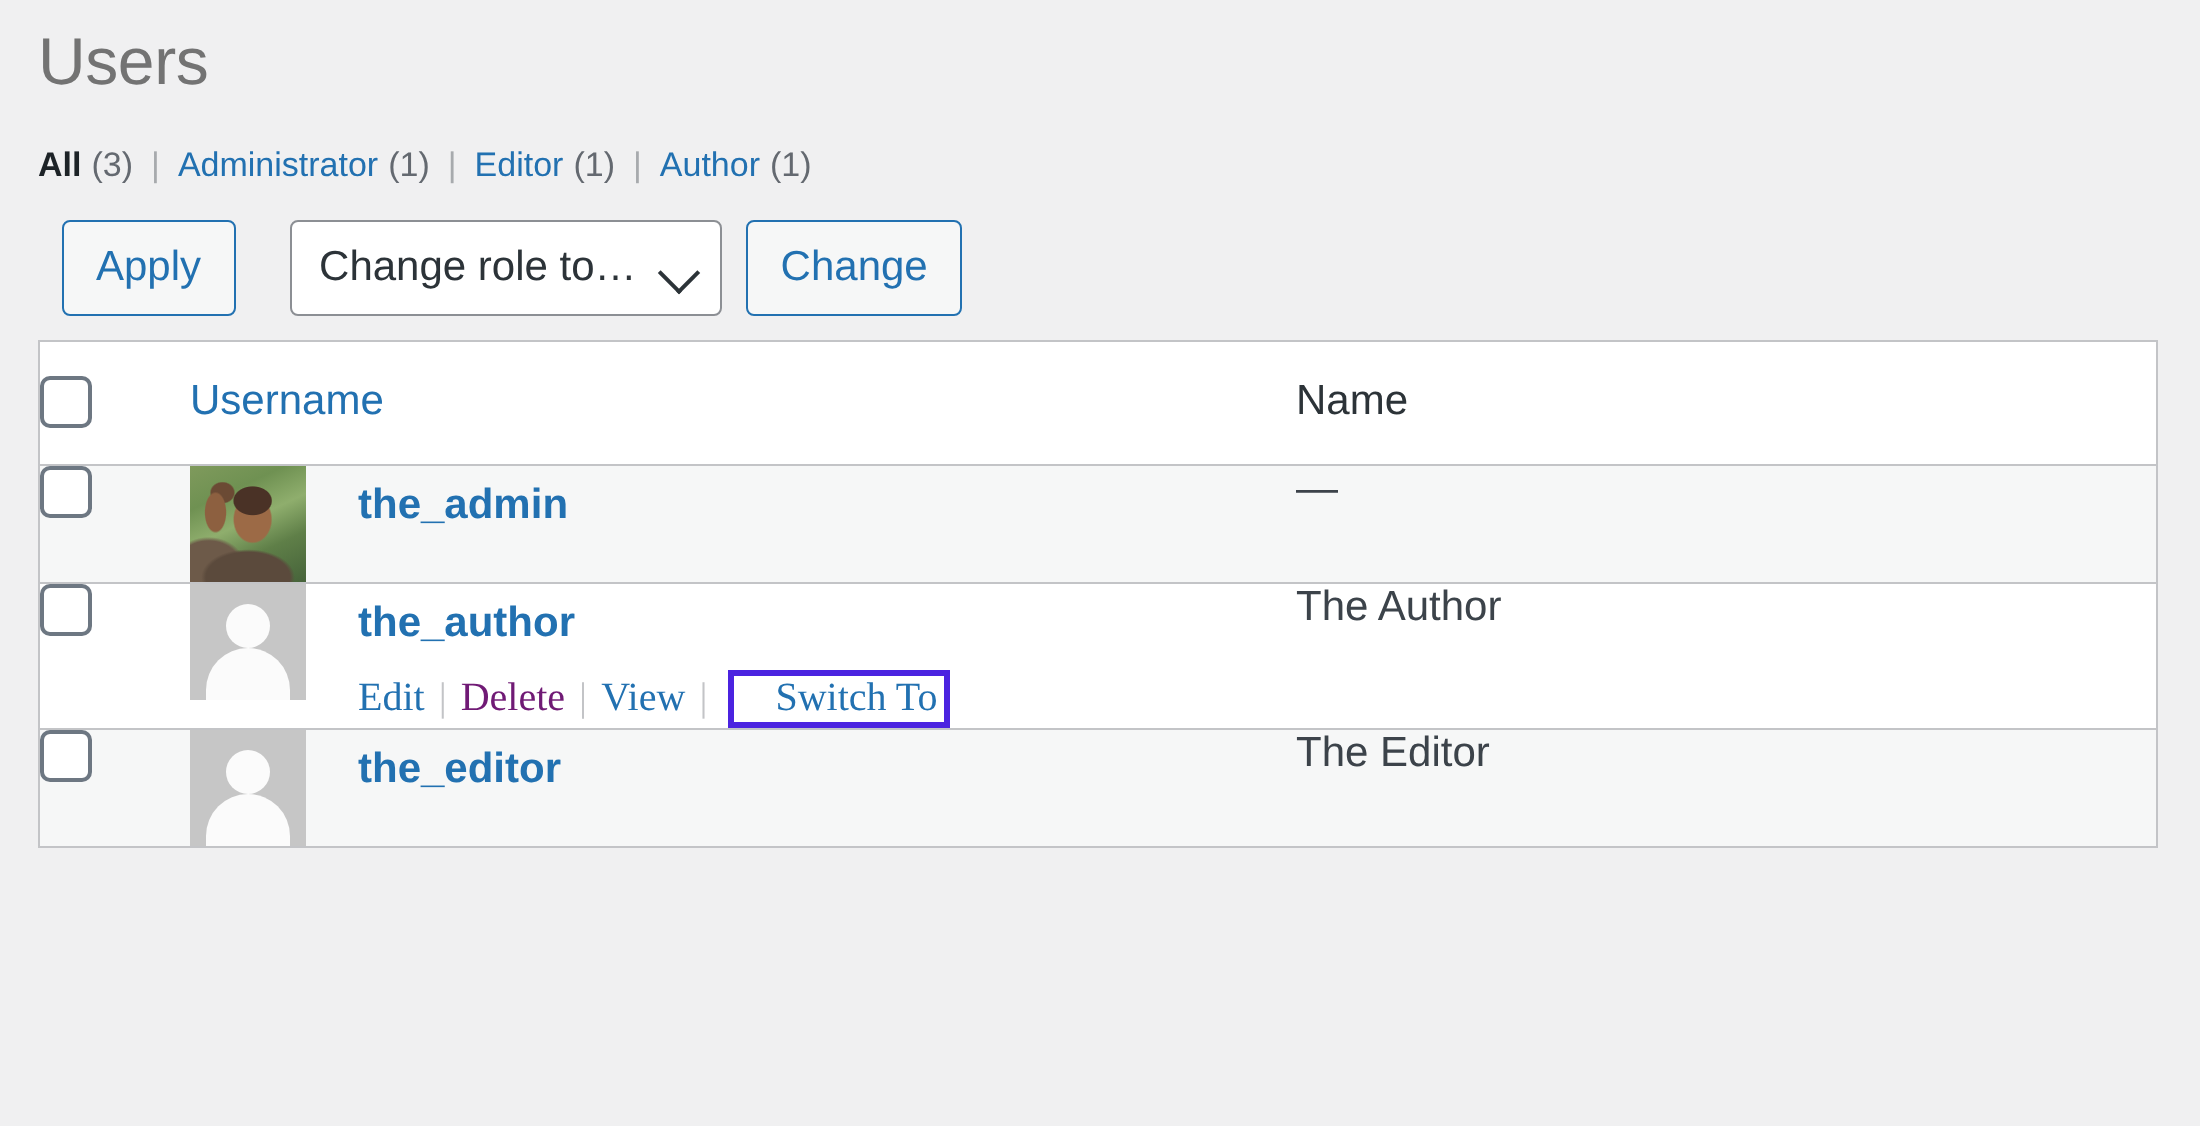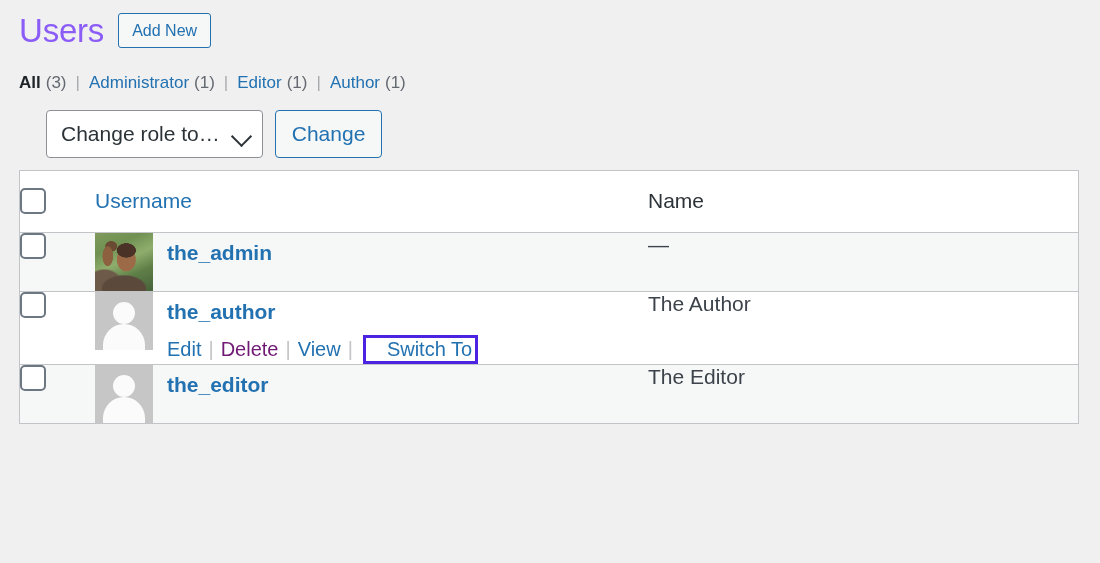--- a/index.html
+++ b/index.html
@@ -30,21 +30,21 @@
     align-items: center;
     gap: 14px;
     padding-top: 11px;
     height: 50px;
     box-sizing: border-box;
   }
   .page-title {
     font-size: 33px;
     line-height: 1.2;
     font-weight: 400;
-    color: #8b5cf6;
+    color: #737373;
     padding: 0;
     margin: 0;
     letter-spacing: -0.2px;
   }
   .page-title-action {
     display: inline-block;
     font-size: 16px;
     line-height: 1.6;
     padding: 4px 13px;
     border: 1px solid #2271b1;
@@ -231,21 +231,21 @@
     border-radius: 5px;
     background: #fff;
     cursor: pointer;
     vertical-align: middle;
   }
 
   
   .user-line {
     display: flex;
     align-items: flex-start;
-    gap: 0;
+    gap: 12px;
   }
   .avatar {
     width: 58px;
     height: 58px;
     flex: 0 0 58px;
     margin-right: 14px;
     overflow: hidden;
     position: relative;
     background: #c6c6c6;
   }
@@ -296,20 +296,21 @@
   }
 
   .row-actions {
     margin-top: 11px;
     font-size: 20px;
     line-height: 1.2;
     color: #a7aaad;
     white-space: nowrap;
     display: flex;
     align-items: center;
+    font-family: Liberation Serif, serif;
   }
   .row-actions a {
     text-decoration: none;
     color: #2271b1;
     cursor: pointer;
   }
   .row-actions a.delete {
     color: #701a75;
   }
   .row-actions .ra-sep {
@@ -332,21 +333,20 @@
     color: #3c434a;
   }
 </style>
 </head>
 <body>
 
 <div class="wrap">
 
   <div class="page-head">
     <h1 class="page-title">Users</h1>
-    <a class="page-title-action">Add New</a>
   </div>
 
   <ul class="subsubsub">
     <li>
       <a class="current">All</a>
       <span class="count">(3)</span>
     </li>
     <li class="sep-wrap">
       <span class="sep">|</span>
     </li>
@@ -365,20 +365,21 @@
       <span class="sep">|</span>
     </li>
     <li>
       <a>Author</a>
       <span class="count">(1)</span>
     </li>
   </ul>
 
   <div class="tablenav">
     <div class="bulkactions">
+      <div class="wp-button">Apply</div>
     </div>
     <div class="gap-lg"></div>
     <div class="alignleft actions">
       <div class="wp-select">
         <span>Change role to…</span>
         <span class="chevron"></span>
       </div>
       <div class="wp-button">Change</div>
     </div>
   </div>

